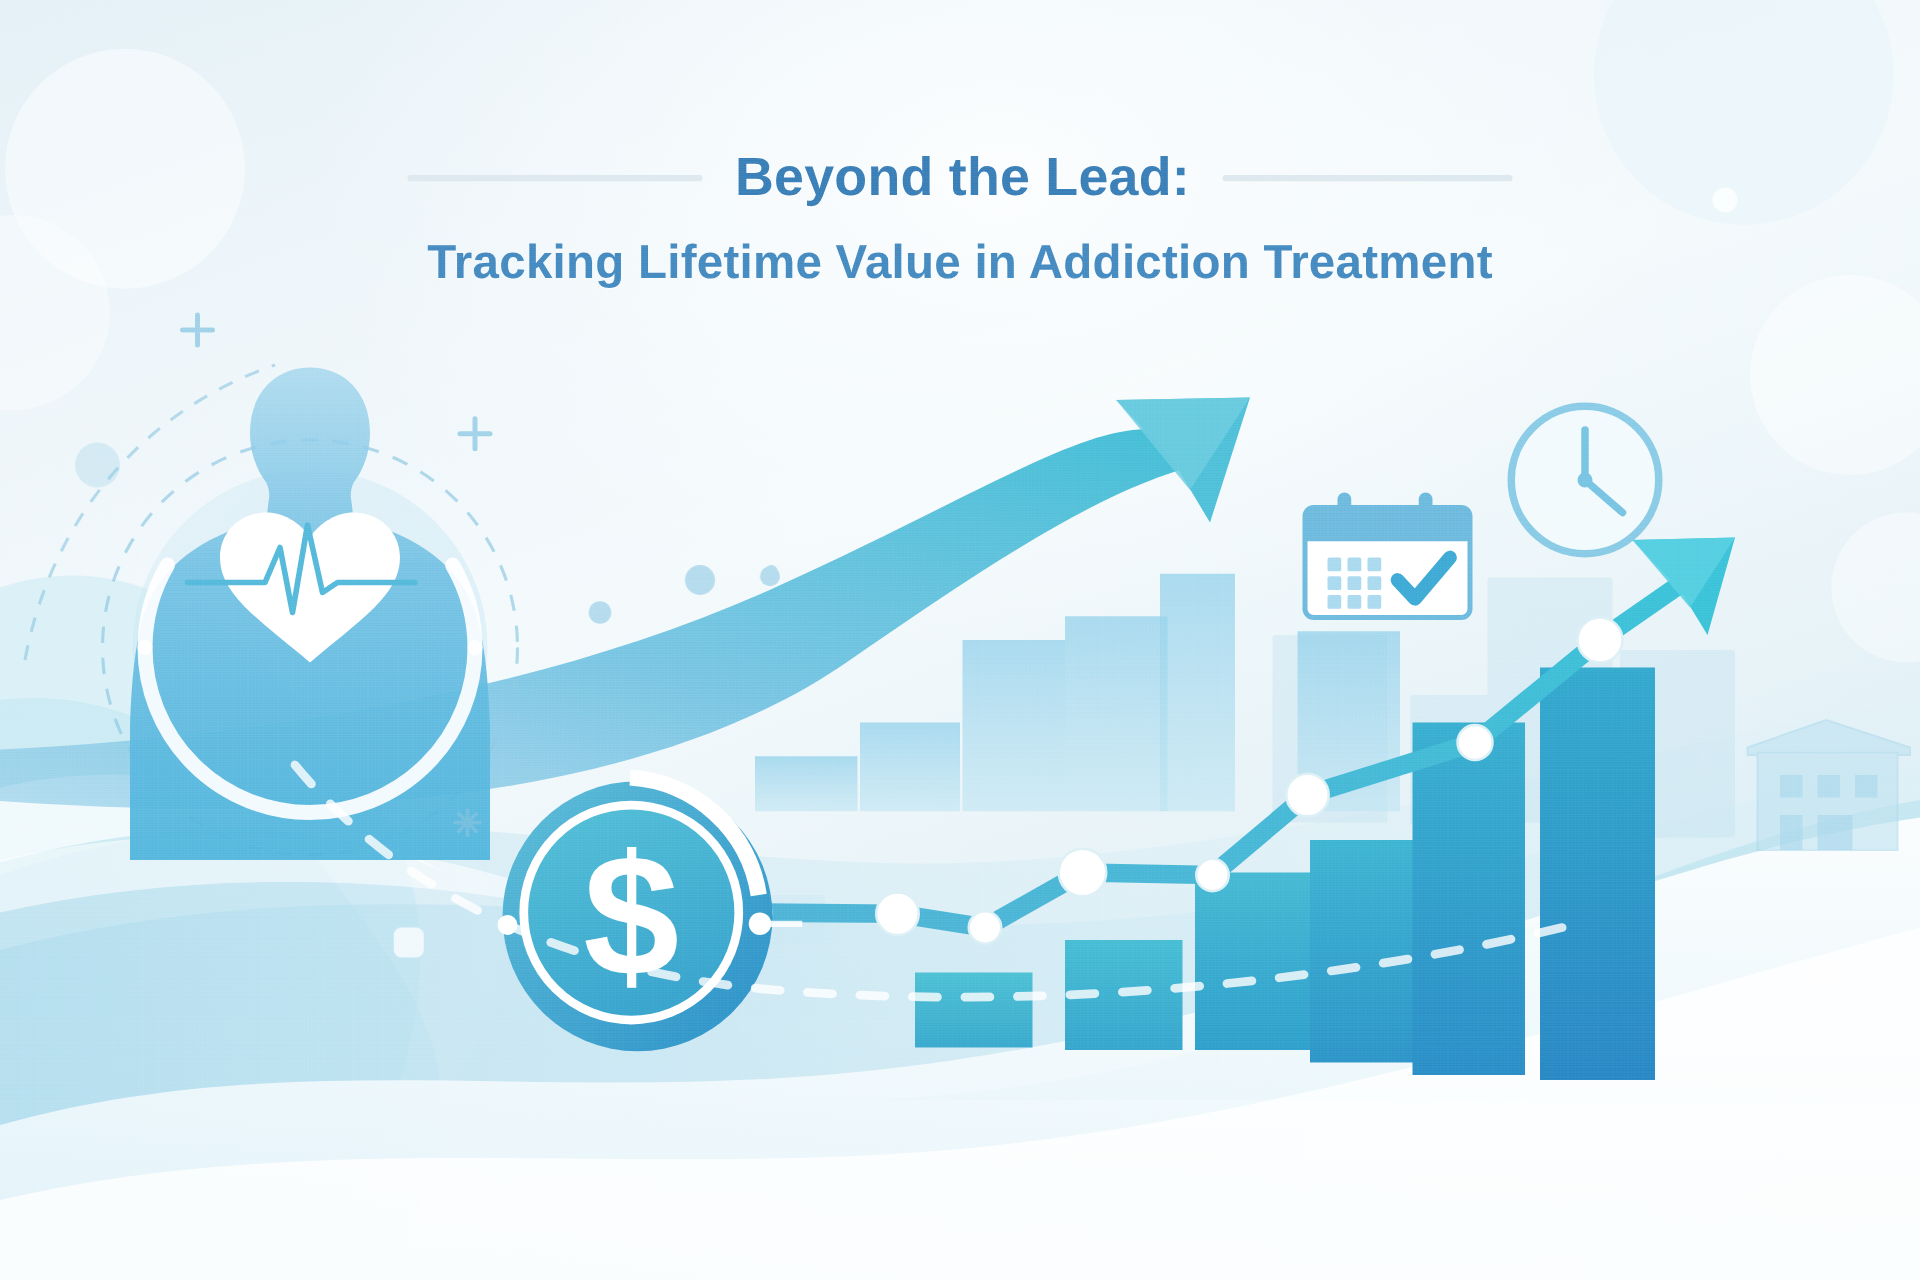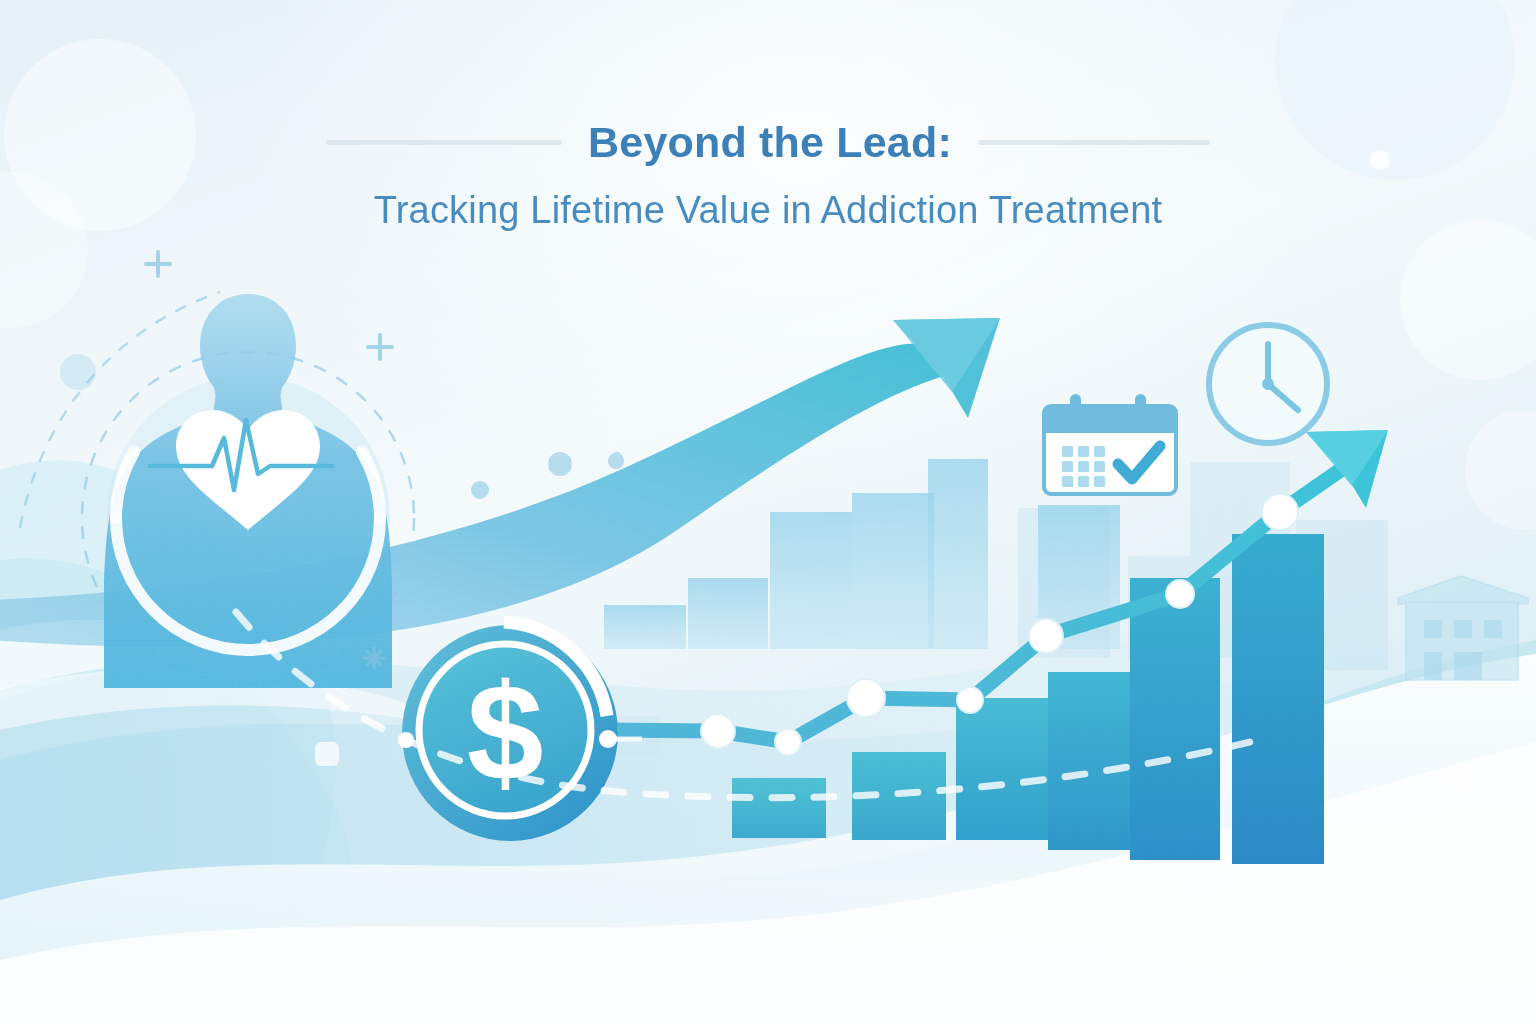--- a/index.html
+++ b/index.html
@@ -31,21 +31,21 @@
   .rule { height:5px; border-radius:3px; background:#dde8ef; }
   .rule.left  { width:236px; }
   .rule.right { width:232px; }
   #title-main {
     font-size:43px; font-weight:bold; color:#3a7cb6;
     letter-spacing:.2px; white-space:nowrap;
     text-shadow:0 1px 1px rgba(255,255,255,.75);
   }
   #title-sub {
     margin-top:22px;
-    font-size:38px; font-weight:normal; color:#4488bf;
+    font-size:38px; font-weight:bold; color:#4488bf;
     letter-spacing:.2px; white-space:nowrap;
     text-shadow:0 1px 1px rgba(255,255,255,.7);
   }
 
   
   #grain {
     position:absolute; inset:0; z-index:60; pointer-events:none;
     opacity:.22;
     background-image:
       repeating-linear-gradient(0deg, rgba(255,255,255,.22) 0 1px, rgba(0,0,0,0) 1px 2px),

